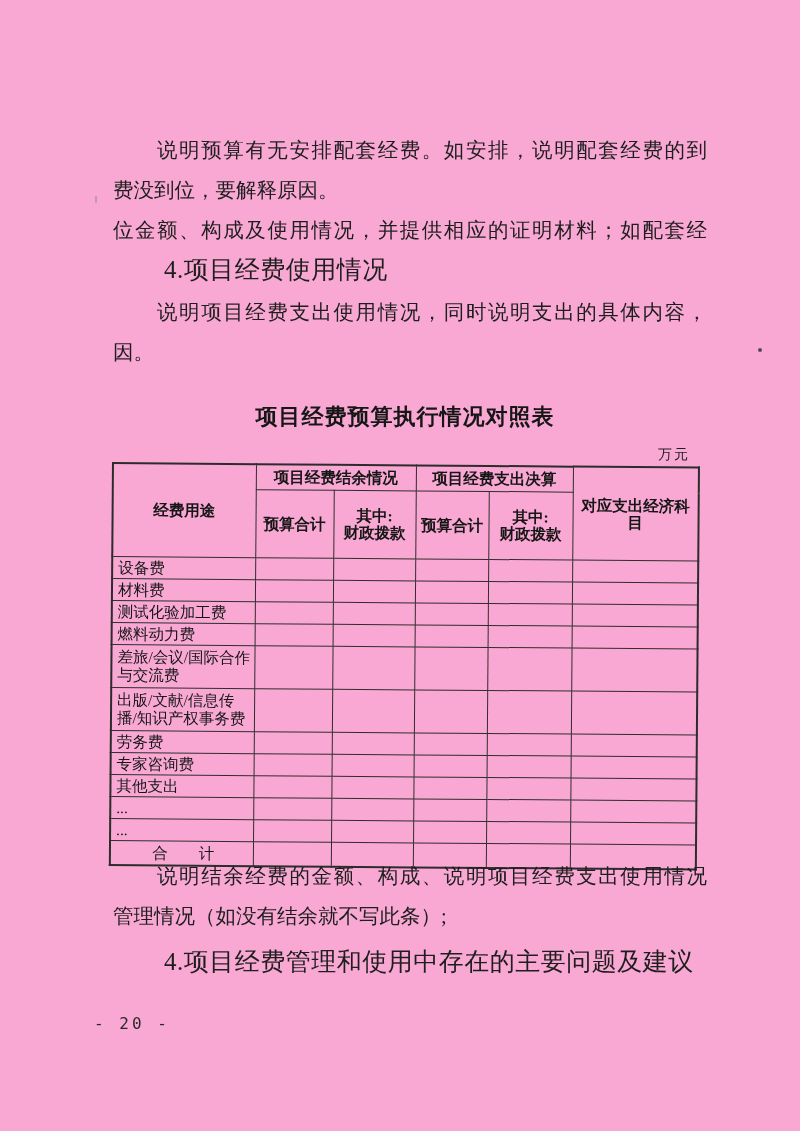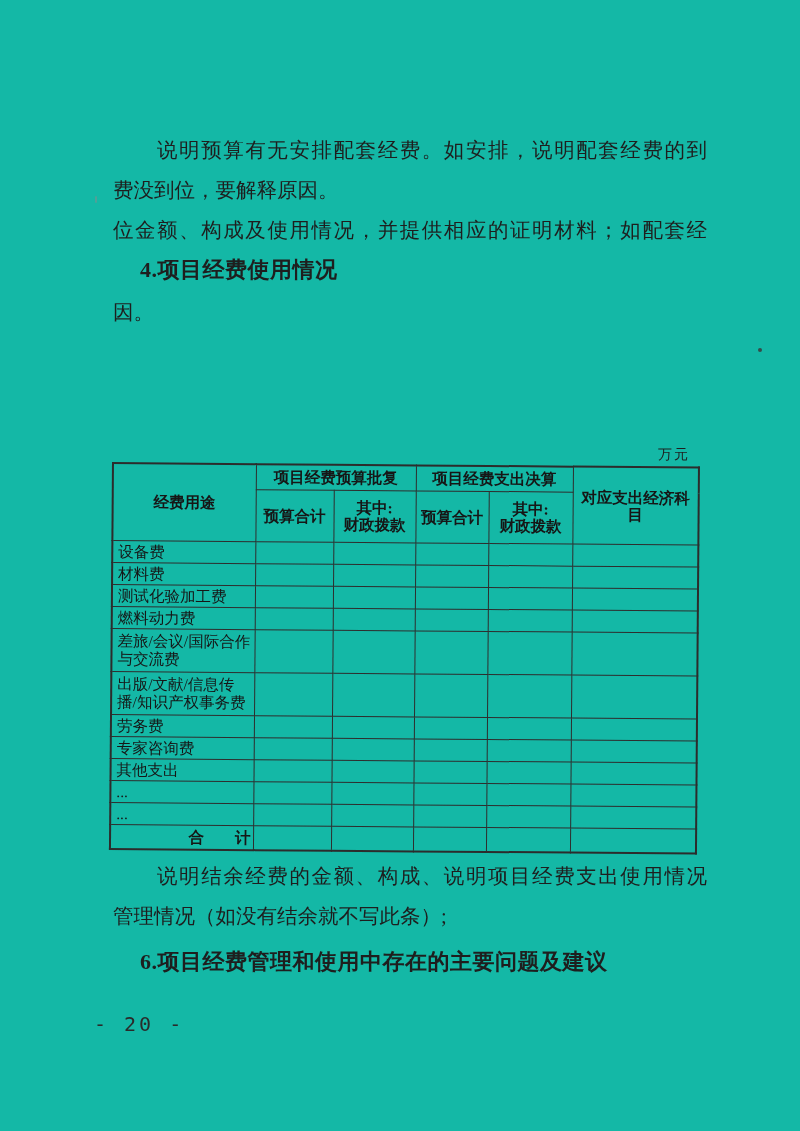--- a/index.html
+++ b/index.html
@@ -1,33 +1,33 @@
 <!DOCTYPE html>
 <html><head>
 <meta charset="utf-8">
 <style>
   html,body{margin:0;padding:0;background:#e8e8e8;}
   .page{
     position:relative;width:800px;height:1131px;margin:0 auto;
-    background:#14b8a6;overflow:hidden;
+    background:#f9a8d4;overflow:hidden;
     font-family:"Liberation Serif","DejaVu Serif",serif;
     color:#1e1e1e;
   }
   
   .para{position:absolute;left:113px;width:594px;font-size:20.5px;}
   .ln{height:40px;line-height:40px;overflow:hidden;}
   .ln.fill{text-align:justify;text-align-last:justify;}
   .ln.indent{text-indent:44px;}
   #para1{top:130px;}
   #para4{top:292px;}
   #para5{top:856px;}
   
   .sec-h{
-    position:absolute;left:140px;height:40px;line-height:40px;
-    font-size:22px;font-weight:bold;letter-spacing:.5px;
+    position:absolute;left:164px;height:40px;line-height:40px;
+    font-size:25px;font-weight:normal;letter-spacing:.5px;
   }
   #h4{top:250px;}
   #h5{top:818px;}
   #h6{top:942px;}
   
   .tbl-title{
     position:absolute;top:402px;left:112px;width:586px;text-align:center;
     font-family:"Liberation Sans","DejaVu Sans",sans-serif;
     font-weight:bold;font-size:22px;letter-spacing:1px;color:#161616;
   }
@@ -43,71 +43,73 @@
   table.grid{
     border-collapse:collapse;table-layout:fixed;width:586px;
     border:2px solid #2c2c2c;
   }
   table.grid td{
     border:1px solid #2e2e2e;font-size:15.5px;line-height:1.12;
     padding:0 2px 0 5px;vertical-align:middle;color:#161616;
     overflow:hidden;
   }
   tr.r-group td{height:24px;text-align:center;font-weight:bold;padding:0 2px;}
-  tr.r-sub td{height:33px;text-align:center;font-weight:bold;padding:8px 2px;}
+  tr.r-sub td{height:33px;text-align:center;font-weight:bold;padding:16px 2px;}
   td.c-usage{text-align:center;font-weight:bold;padding:0 2px;}
   td.c-subject{text-align:center;font-weight:bold;font-size:15px;padding:0 1px;}
   tr.r-single td{height:21px;}
   tr.r-dbl td{height:42px;}
   tr.r-total td{height:23px;}
   td.lbl{text-align:left;}
-  td.total-lbl{text-align:right;padding:0;white-space:pre;font-weight:bold;}
+  td.total-lbl{text-align:center;padding:0;white-space:pre;}
   
   .pagenum{
     position:absolute;top:1010px;left:94px;height:28px;line-height:28px;
     font-family:"DejaVu Sans Mono","Liberation Mono",monospace;
-    font-size:20px;letter-spacing:3px;color:#2a2a2a;
+    font-size:16px;letter-spacing:3px;color:#2a2a2a;
   }
   
   .speck-a{position:absolute;left:758px;top:348px;width:4px;height:4px;background:#3a3a3a;border-radius:50%;opacity:.85;}
   .speck-b{position:absolute;left:95px;top:196px;width:2px;height:7px;background:#8a8a8a;border-radius:1px;opacity:.5;}
 </style>
 </head>
 <body>
 
 <div class="page">
 
   <div class="para" id="para1">
     <div class="ln fill indent">说明预算有无安排配套经费。如安排，说明配套经费的到</div>
     <div class="ln">费没到位，要解释原因。</div>
     <div class="ln fill">位金额、构成及使用情况，并提供相应的证明材料；如配套经</div>
   </div>
 
   <div class="sec-h" id="h4">4.项目经费使用情况</div>
 
   <div class="para" id="para4">
+    <div class="ln fill indent">说明项目经费支出使用情况，同时说明支出的具体内容，</div>
     <div class="ln">因。</div>
   </div>
 
+  <div class="tbl-title">项目经费预算执行情况对照表</div>
   <div class="unit">万元</div>
 
   <div class="table-wrap">
     <table class="grid">
       <colgroup>
         <col style="width:143px">
           <col style="width:78px">
           <col style="width:82px">
         <col style="width:73px">
           <col style="width:84px">
           <col style="width:126px">
       </colgroup>
       <tbody>
         <tr class="r-group">
           <td rowspan="2" class="c-usage">经费用途</td>
-          <td colspan="2">项目经费预算批复</td>
+          <td colspan="2">项目经费结余情况</td>
           <td colspan="2">项目经费支出决算</td>
           <td rowspan="2" class="c-subject">对应支出经济科目</td>
         </tr>
         <tr class="r-sub">
           <td>预算合计</td>
           <td>
             <div>其中:</div>
             <div>财政拨款</div>
           </td>
           <td>预算合计</td>
@@ -216,20 +218,20 @@
       </tbody>
     </table>
   </div>
 
 
   <div class="para" id="para5">
     <div class="ln fill indent">说明结余经费的金额、构成、说明项目经费支出使用情况</div>
     <div class="ln">管理情况（如没有结余就不写此条）;</div>
   </div>
 
-  <div class="sec-h" id="h6">6.项目经费管理和使用中存在的主要问题及建议</div>
+  <div class="sec-h" id="h6">4.项目经费管理和使用中存在的主要问题及建议</div>
 
   <div class="pagenum">- 20 -</div>
 
   <div class="speck-a"></div>
   <div class="speck-b"></div>
 
 </div>
 
 </body></html>

